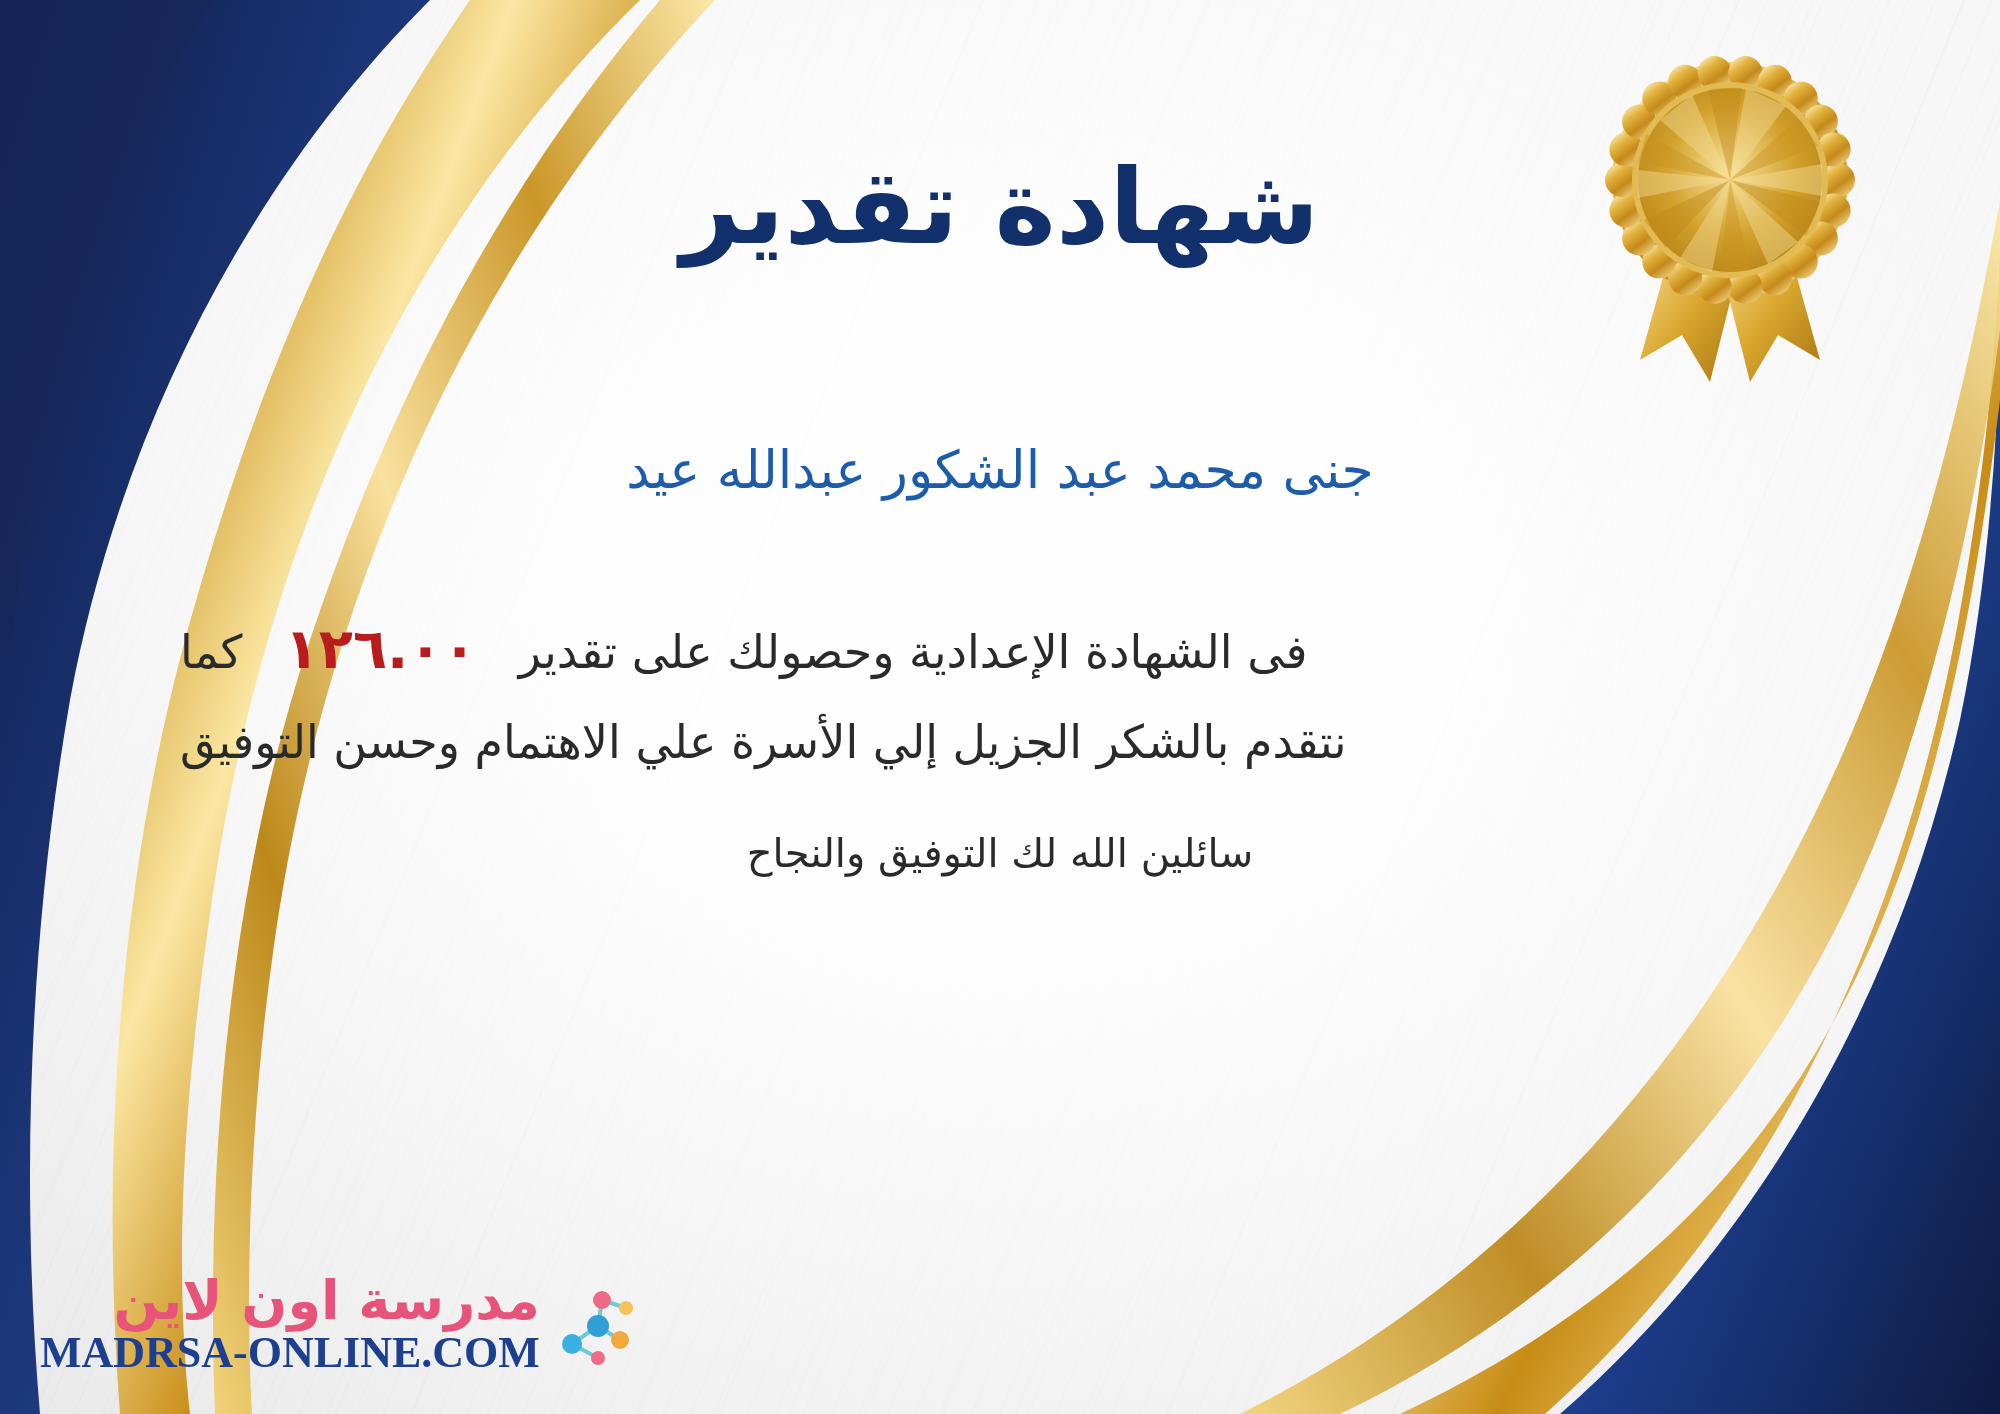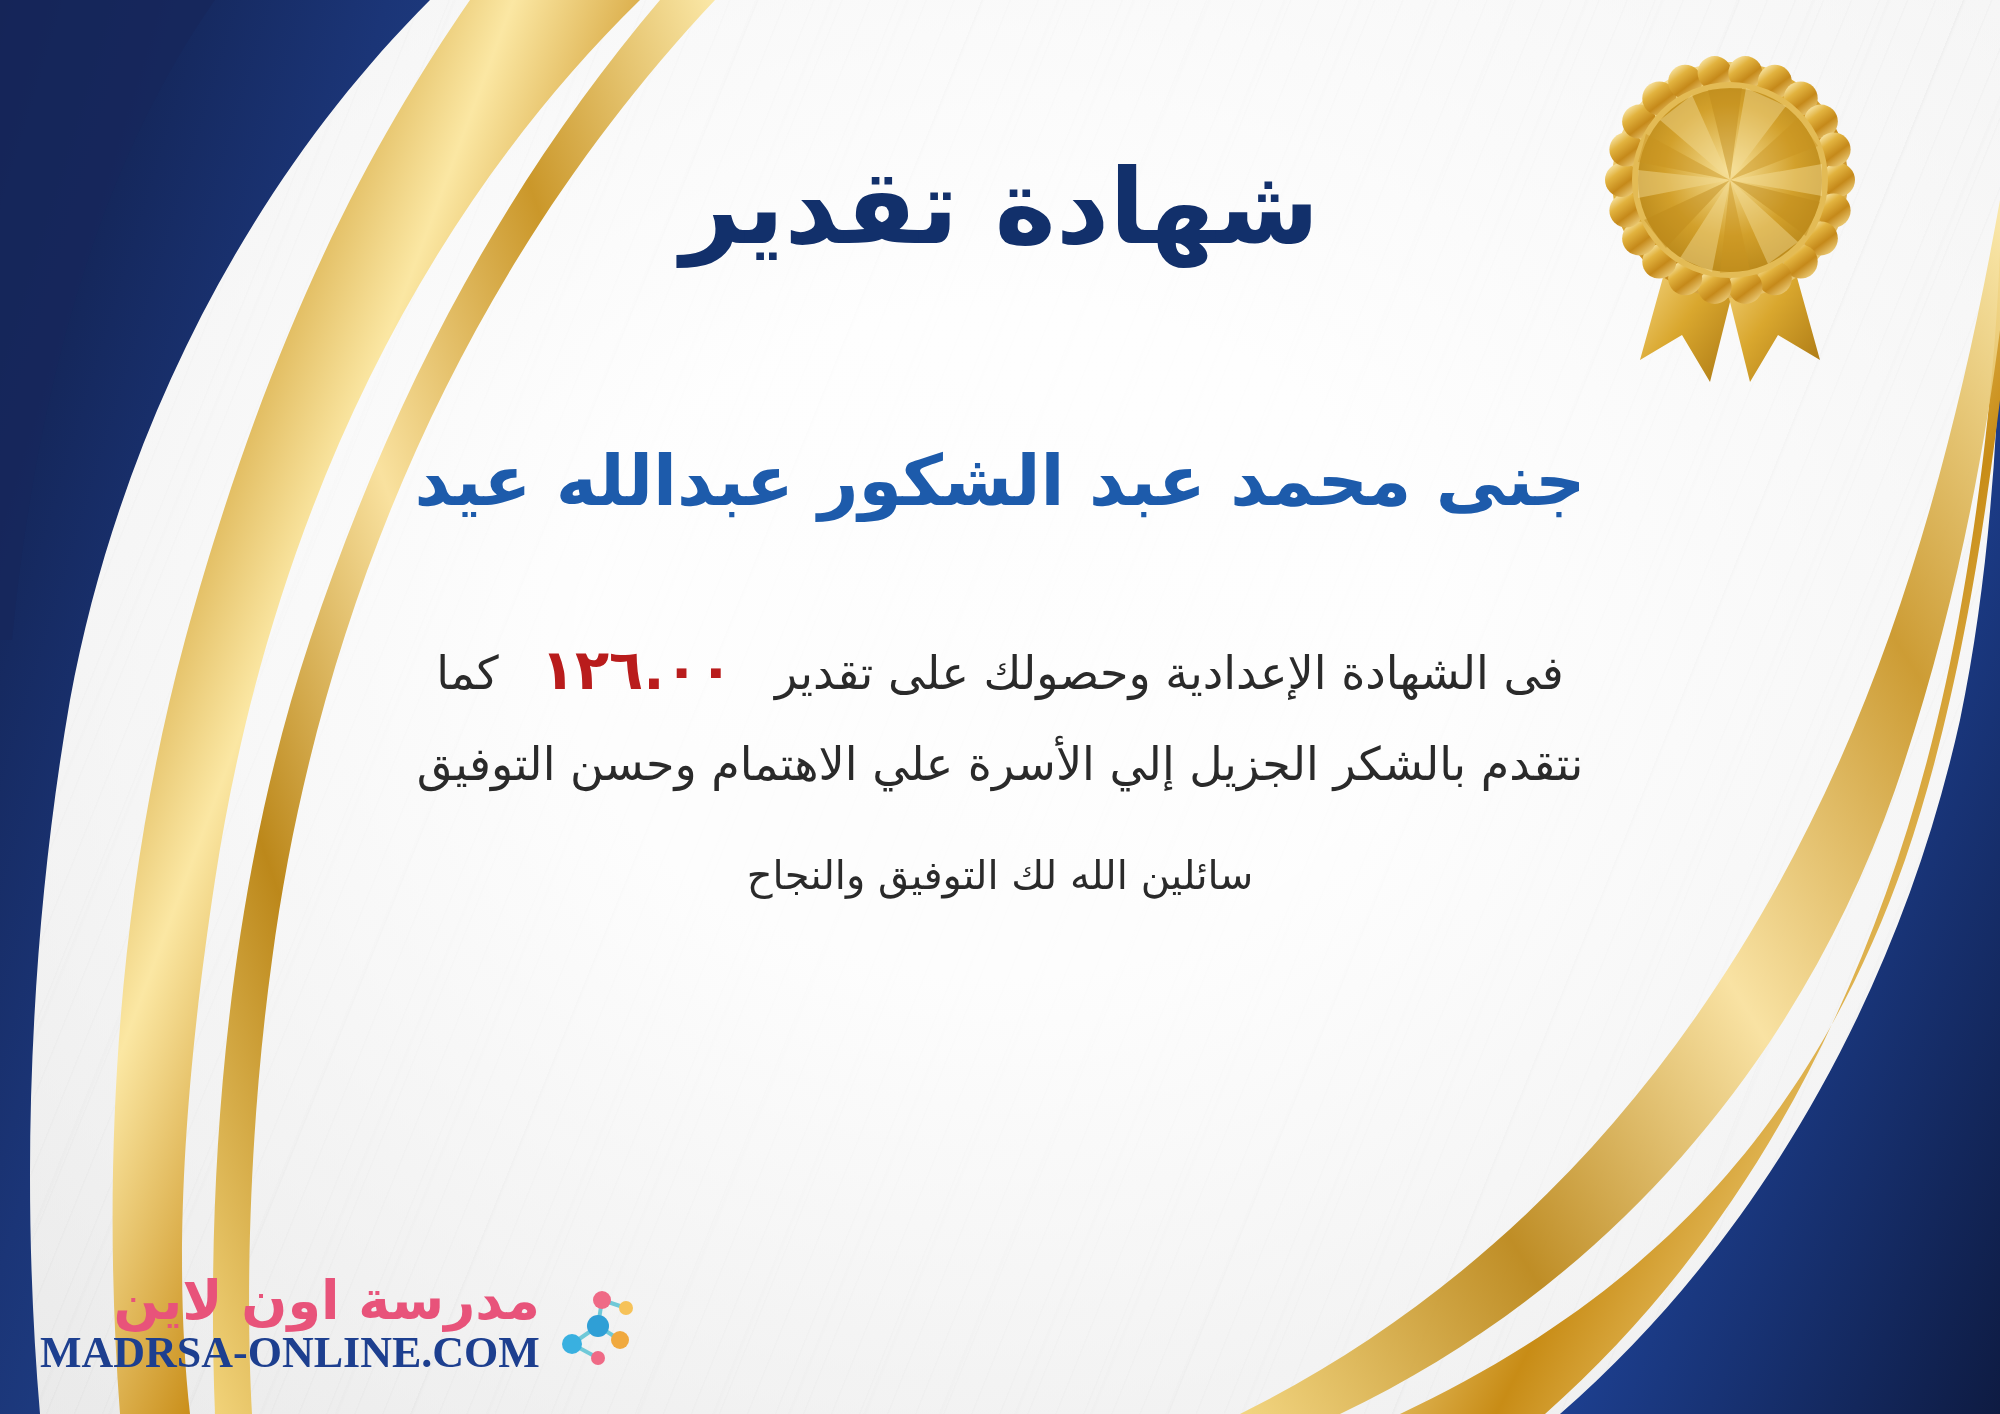--- a/index.html
+++ b/index.html
@@ -56,35 +56,35 @@
     height: 360px;
   }
 
   
   .content {
     position: absolute;
     inset: 0;
     display: flex;
     flex-direction: column;
     align-items: center;
-    text-align: center;
+    text-align: left;
   }
   .title {
     margin-top: 150px;
     font-size: 104px;
     font-weight: 700;
     color: #12306b;
     letter-spacing: -1px;
     line-height: 1.1;
     direction: rtl;
   }
   .recipient {
     margin-top: 175px;
-    font-size: 70px;
-    font-weight: 700;
+    font-size: 52px;
+    font-weight: 400;
     color: #1d5bab;
     direction: rtl;
     line-height: 1.2;
     white-space: nowrap;
   }
   .body-text {
     margin-top: 95px;
     width: 1640px;
     font-size: 46px;
     color: #2a2a2a;

